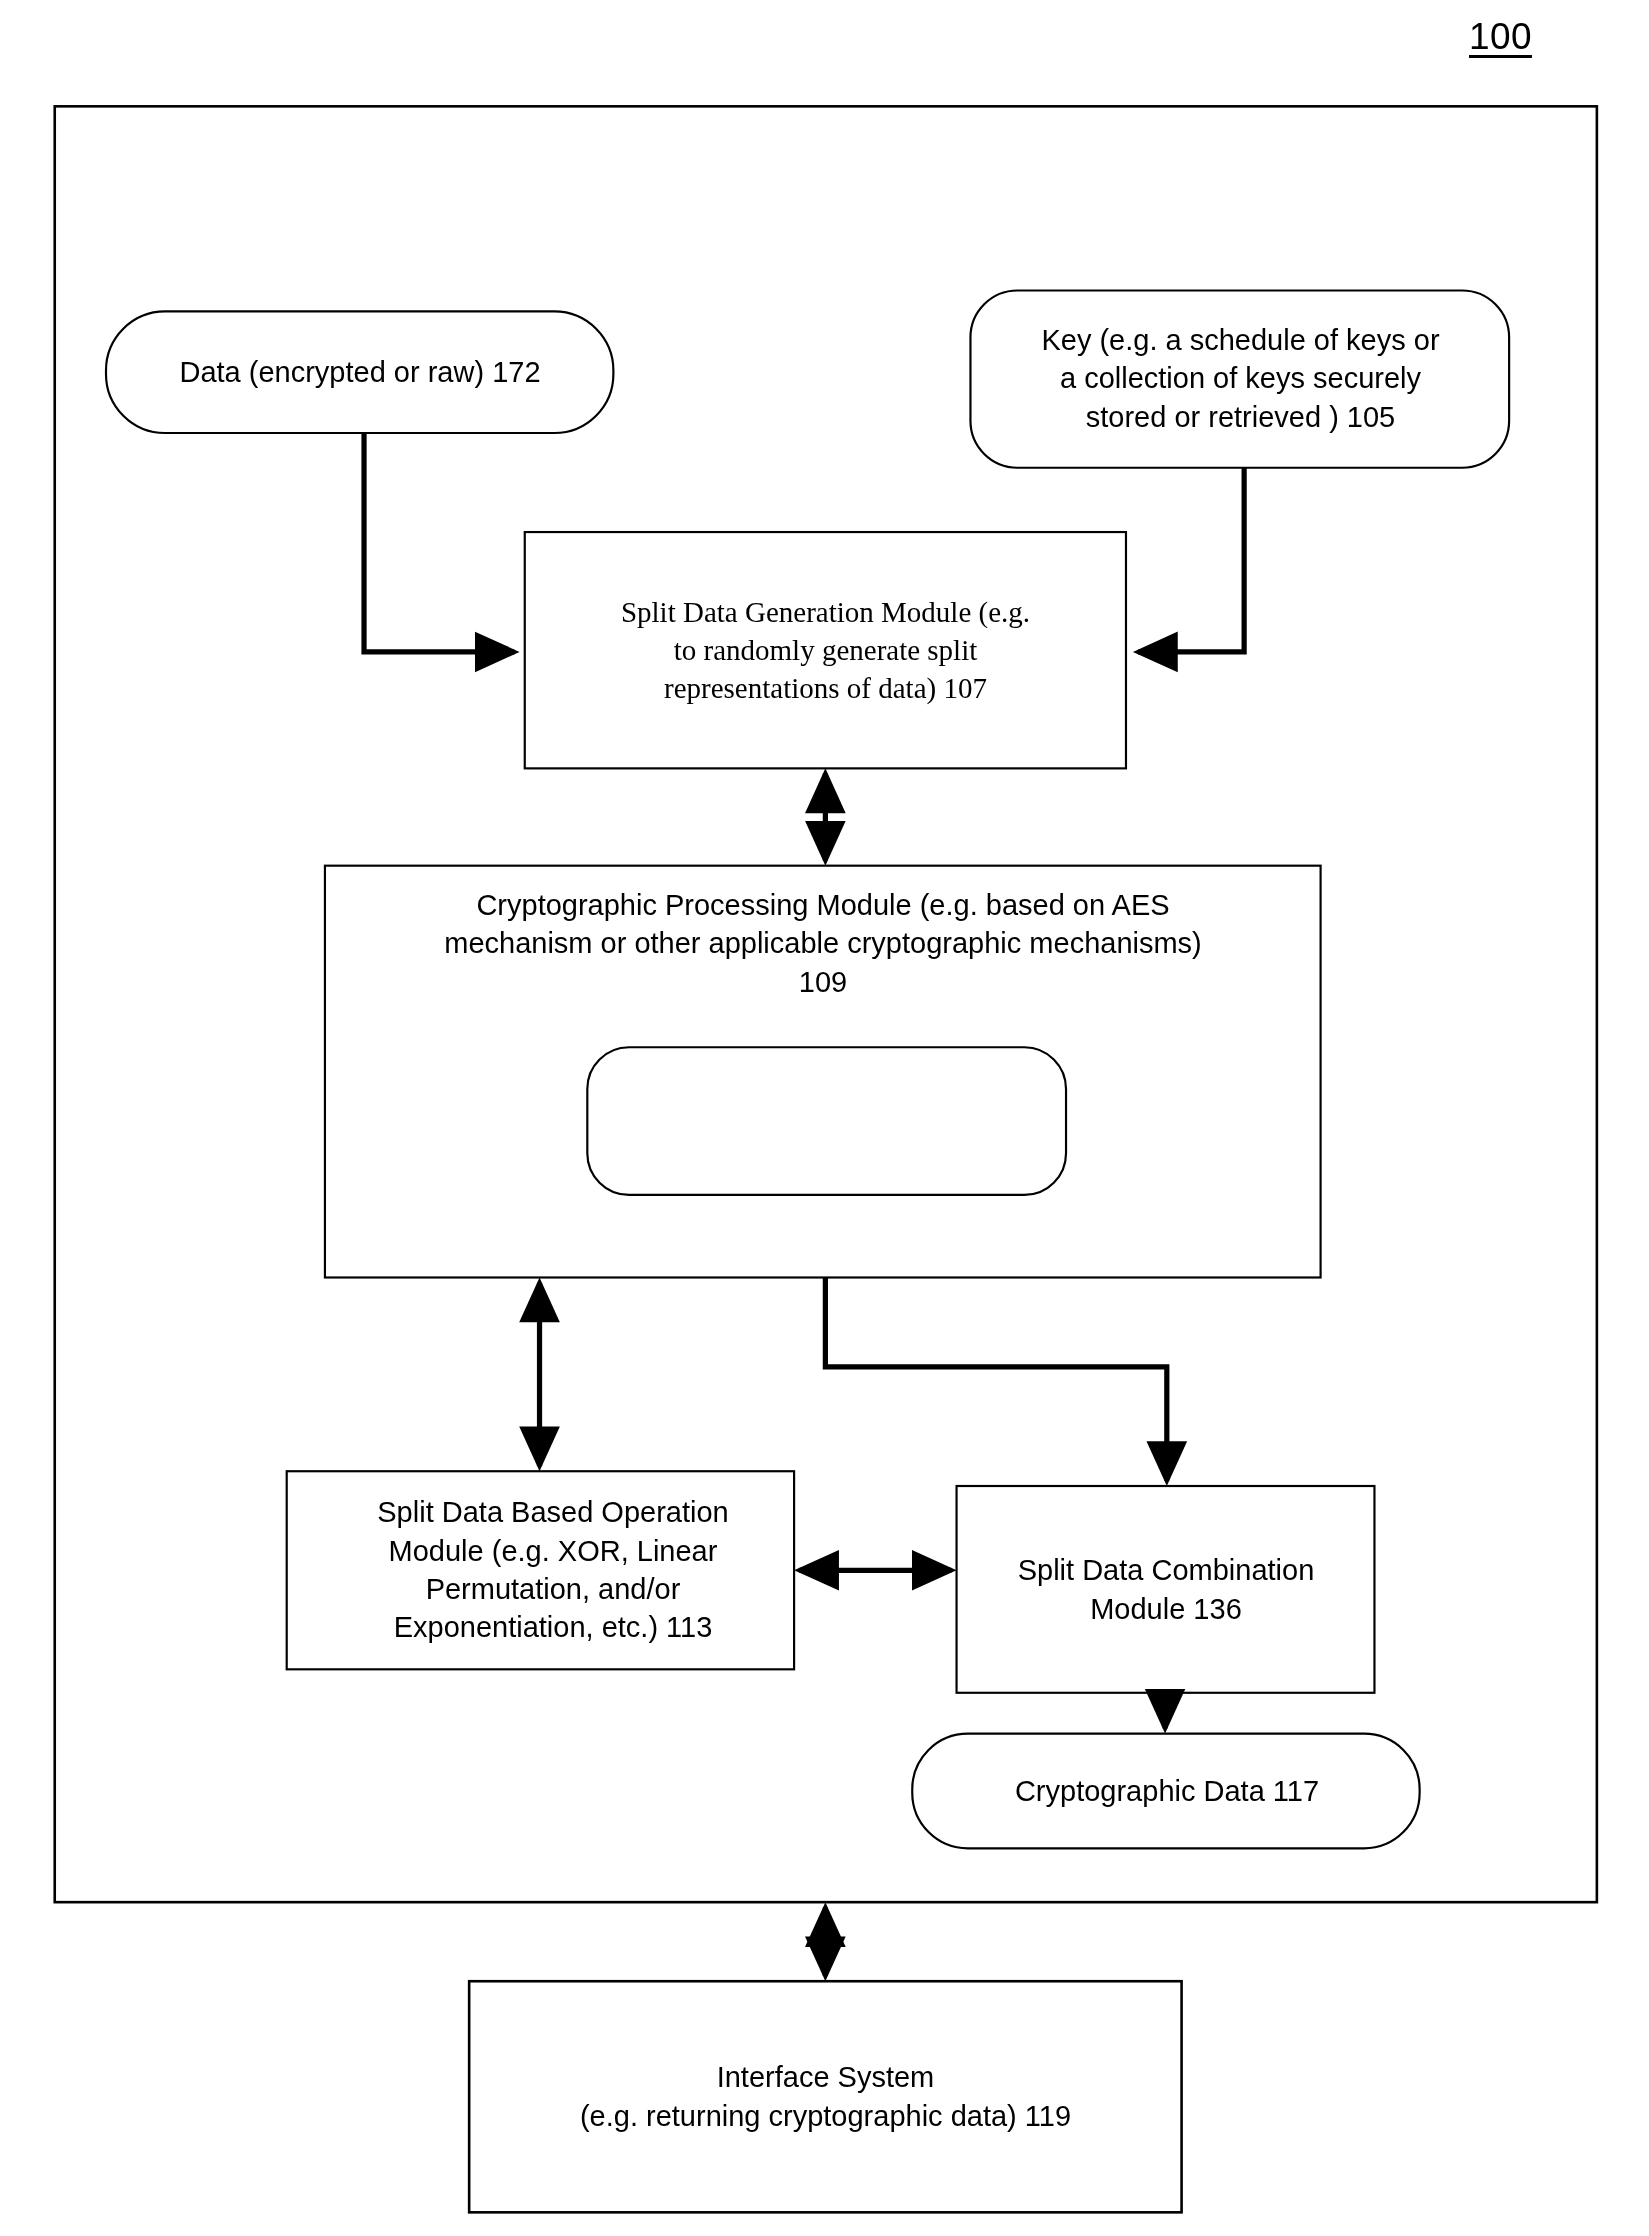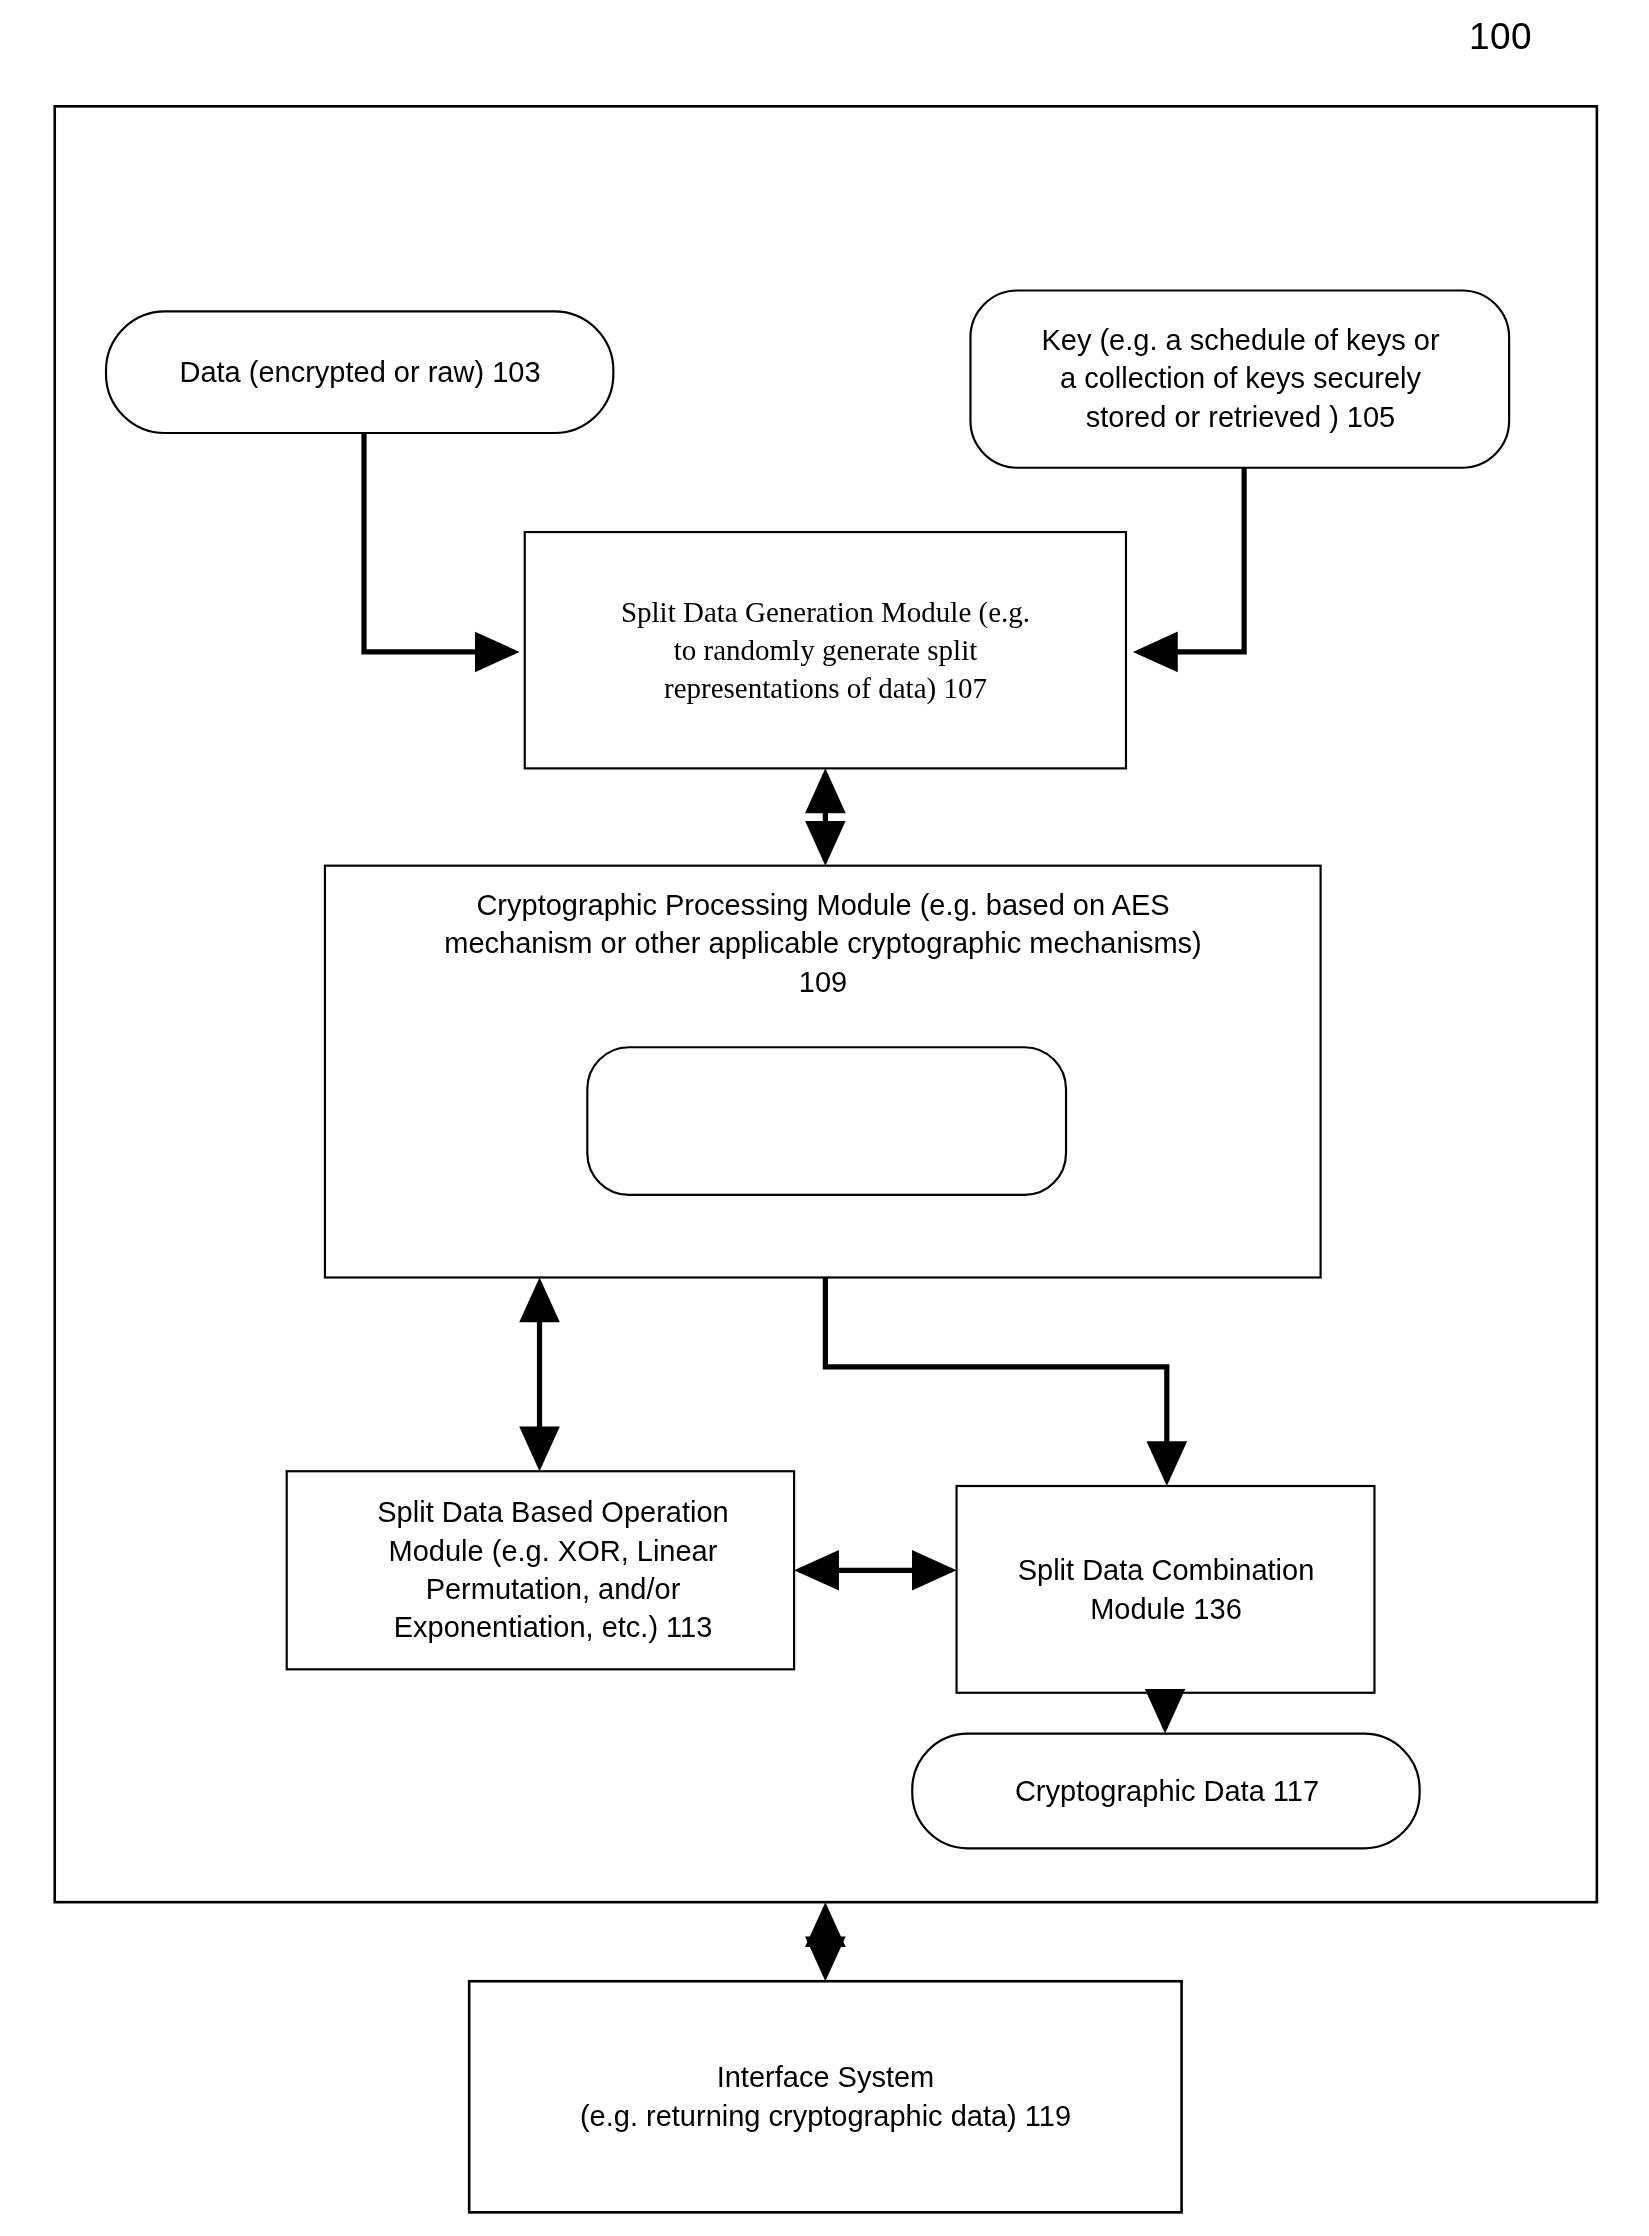--- a/index.html
+++ b/index.html
@@ -22,20 +22,21 @@
   svg.diagram {
     position: absolute;
     left: 0;
     top: 0;
     width: 1649px;
     height: 2237px;
   }
   .fig-num {
     position: absolute;
     font-size: 37px;
+    text-decoration: underline;
     text-underline-offset: 6px;
     letter-spacing: 0.4px;
     white-space: nowrap;
   }
   .node-label {
     position: absolute;
     display: flex;
     align-items: center;
     justify-content: center;
     text-align: center;
@@ -99,21 +100,21 @@
     <path d="M 950,1470 L 950,1573 L 1343,1573 L 1343,1704" fill="none" stroke="#000000" stroke-width="6" marker-end="url(#arrow-end)"></path>
 
     <path d="M 920,1807 L 1095,1807" fill="none" stroke="#000000" stroke-width="6" marker-end="url(#arrow-end)" marker-start="url(#arrow-start)"></path>
 
     <path d="M 1341,1948 L 1341,1989" fill="none" stroke="#000000" stroke-width="6" marker-end="url(#arrow-end)"></path>
 
     <path d="M 950,2195 L 950,2274" fill="none" stroke="#000000" stroke-width="6" marker-end="url(#arrow-end)" marker-start="url(#arrow-start)"></path>
   </svg>
 
 
-  <div class="node-label" style="left:106px; top:311px; width:508px; height:122px;">Data (encrypted or raw) 103</div>
+  <div class="node-label" style="left:106px; top:311px; width:508px; height:122px;">Data (encrypted or raw) 172</div>
 
   <div class="node-label" style="left:971px; top:290px; width:539px; height:177px;">Key (e.g. a schedule of keys or
 a collection of keys securely
 stored or retrieved ) 105</div>
 
   <div class="node-label" style="left:525px; top:532px; width:601px; height:236px;font-family:Liberation Serif, serif;">Split Data Generation Module (e.g.
 to randomly generate split
 representations of data) 107</div>
 
   <div class="node-label" style="left:325px; top:886px; width:996px; height:139px; align-items:flex-start;">Cryptographic Processing Module (e.g. based on AES

